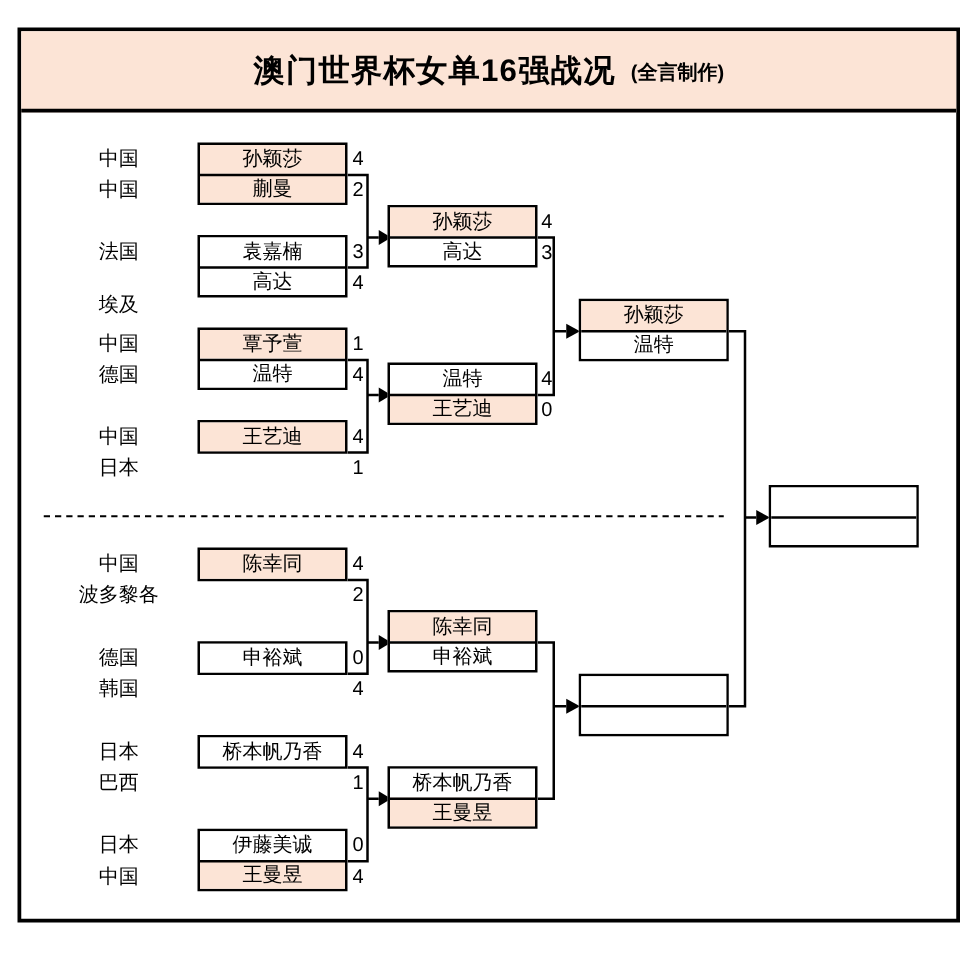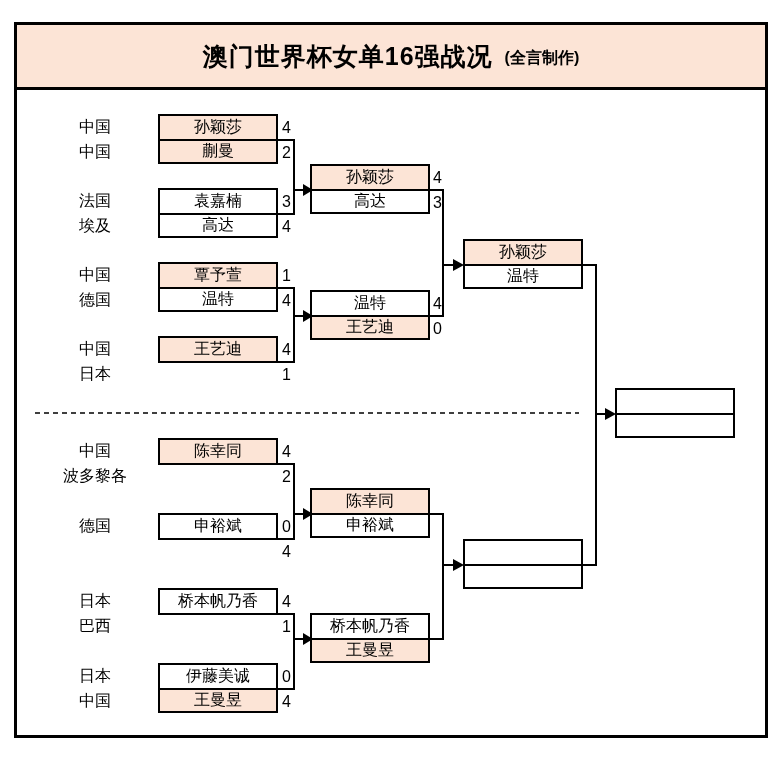--- a/index.html
+++ b/index.html
@@ -88,28 +88,29 @@
       <line x1="596" y1="414" x2="605" y2="414" stroke="black" stroke-width="2"></line>
       <polygon points="605,408 616,414 605,420" fill="black"></polygon>
     </g>
 
     <line x1="35" y1="413" x2="579" y2="413" stroke="black" stroke-width="1.5" stroke-dasharray="5 4"></line>
   </svg>
 
   <div class="country" style="top:115px">中国</div>
   <div class="country" style="top:140px">中国</div>
   <div class="country" style="top:189px">法国</div>
-  <div class="country" style="top:214px">埃及</div>
+  <div class="country" style="top:232px">埃及</div>
   <div class="country" style="top:263px">中国</div>
   <div class="country" style="top:288px">德国</div>
   <div class="country" style="top:337px">中国</div>
   <div class="country" style="top:362px">日本</div>
   <div class="country" style="top:439px">中国</div>
   <div class="country" style="top:464px">波多黎各</div>
   <div class="country" style="top:514px">德国</div>
+  <div class="country" style="top:539px">韩国</div>
   <div class="country" style="top:589px">日本</div>
   <div class="country" style="top:614px">巴西</div>
   <div class="country" style="top:664px">日本</div>
   <div class="country" style="top:689px">中国</div>
 
   <div class="match" style="left:158px;top:114px">
     <div class="mrow hl">孙颖莎</div>
     <div class="mrow hl">蒯曼</div>
   </div>
   <div class="match" style="left:158px;top:188px">

